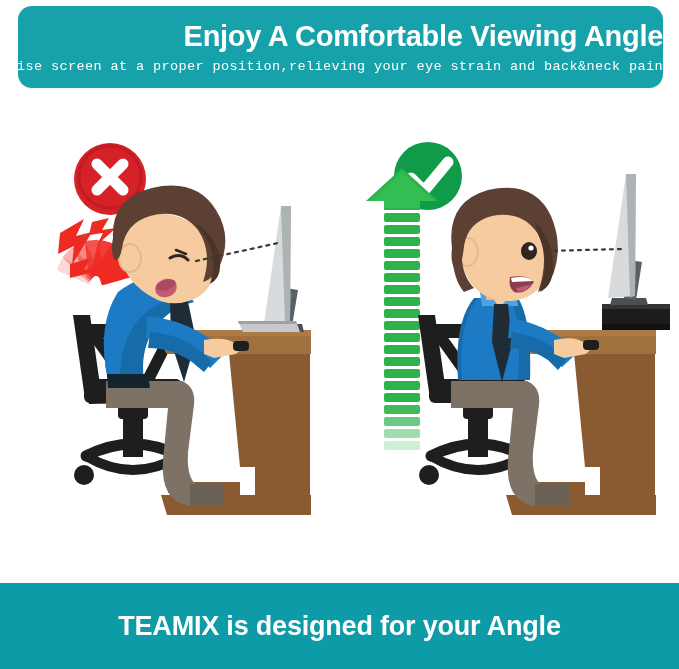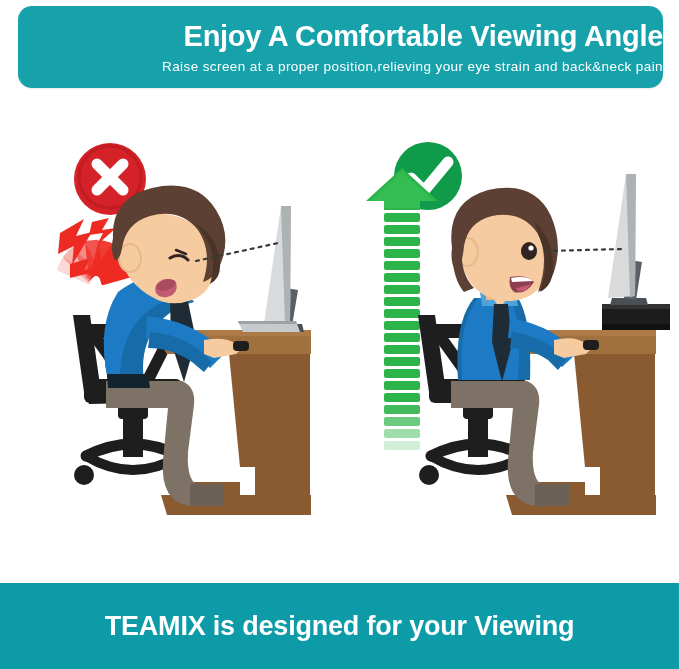--- a/index.html
+++ b/index.html
@@ -19,21 +19,21 @@
     display:flex;flex-direction:column;align-items:flex-end;justify-content:center;
   }
   .top-title{
     color:#ffffff;font-weight:bold;font-size:29px;line-height:34px;
     letter-spacing:-.3px;white-space:nowrap;
     font-family:"Liberation Sans", sans-serif;
   }
   .top-sub{
     color:#ffffff;font-size:13.5px;line-height:18px;margin-top:5px;
     white-space:nowrap;letter-spacing:.4px;
-    font-family:Liberation Sans, sans-serif;
+    font-family:Liberation Mono, monospace;
   }
 
   
   .bottom-banner{
     position:absolute;left:0;top:583px;width:679px;height:86px;
     background:#0D9BA8;
     display:flex;align-items:center;justify-content:center;
   }
   .bottom-title{
     color:#ffffff;font-weight:bold;font-size:27px;letter-spacing:-.2px;
@@ -346,16 +346,16 @@
             <line x1="206" y1="159" x2="282" y2="157" stroke="#3A3A3A" stroke-width="2.2" stroke-dasharray="3 5" stroke-linecap="round"></line>
           </g>
 
         </g>
       </svg>
     </div>
 
   </div>
 
   <div class="bottom-banner">
-    <div class="bottom-title">TEAMIX is designed for your Viewing</div>
+    <div class="bottom-title">TEAMIX is designed for your Angle</div>
   </div>
 
 </div>
 
 </body></html>

